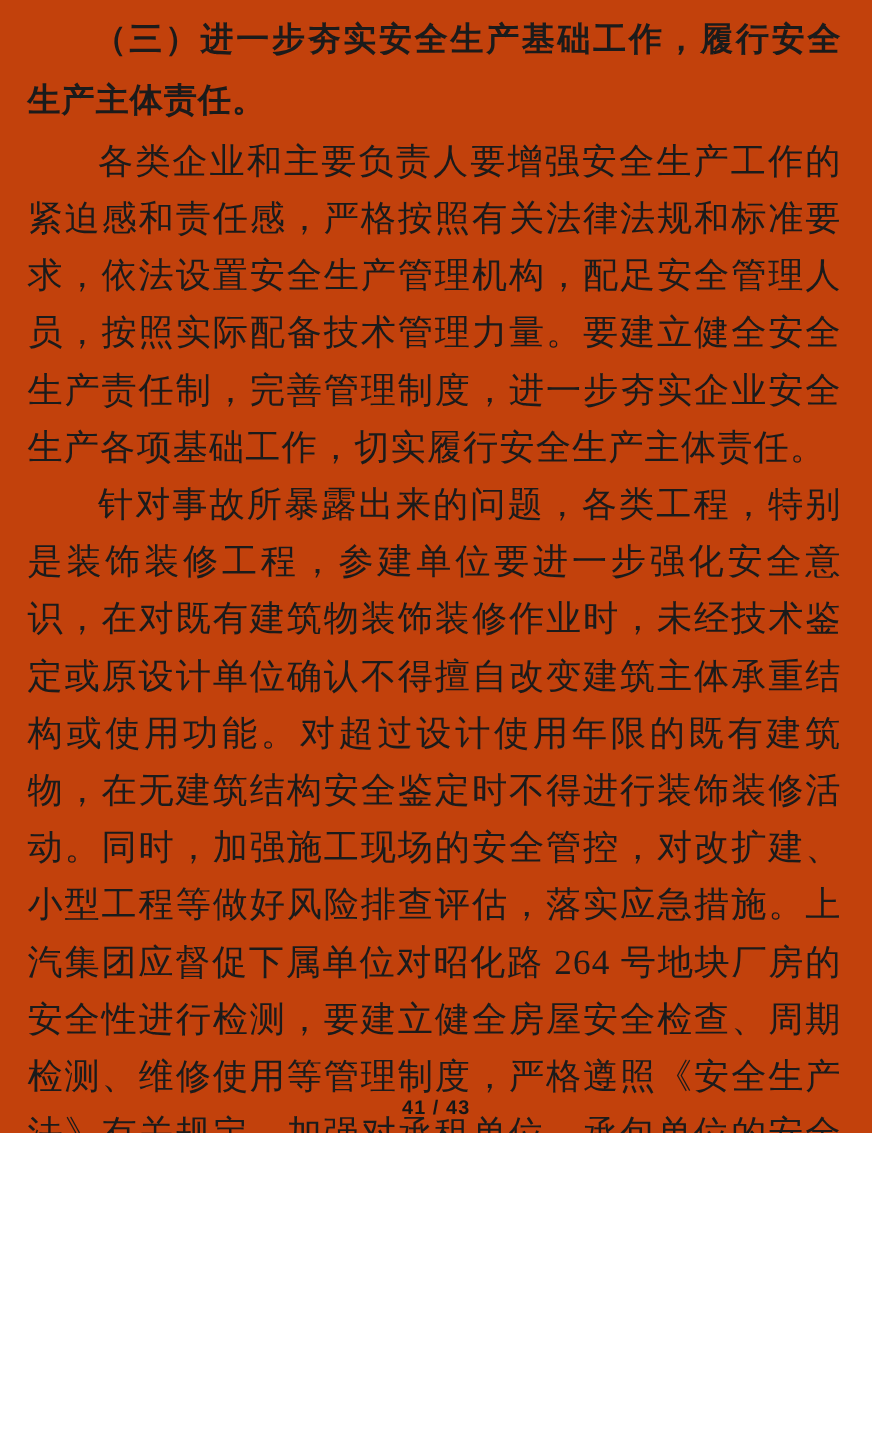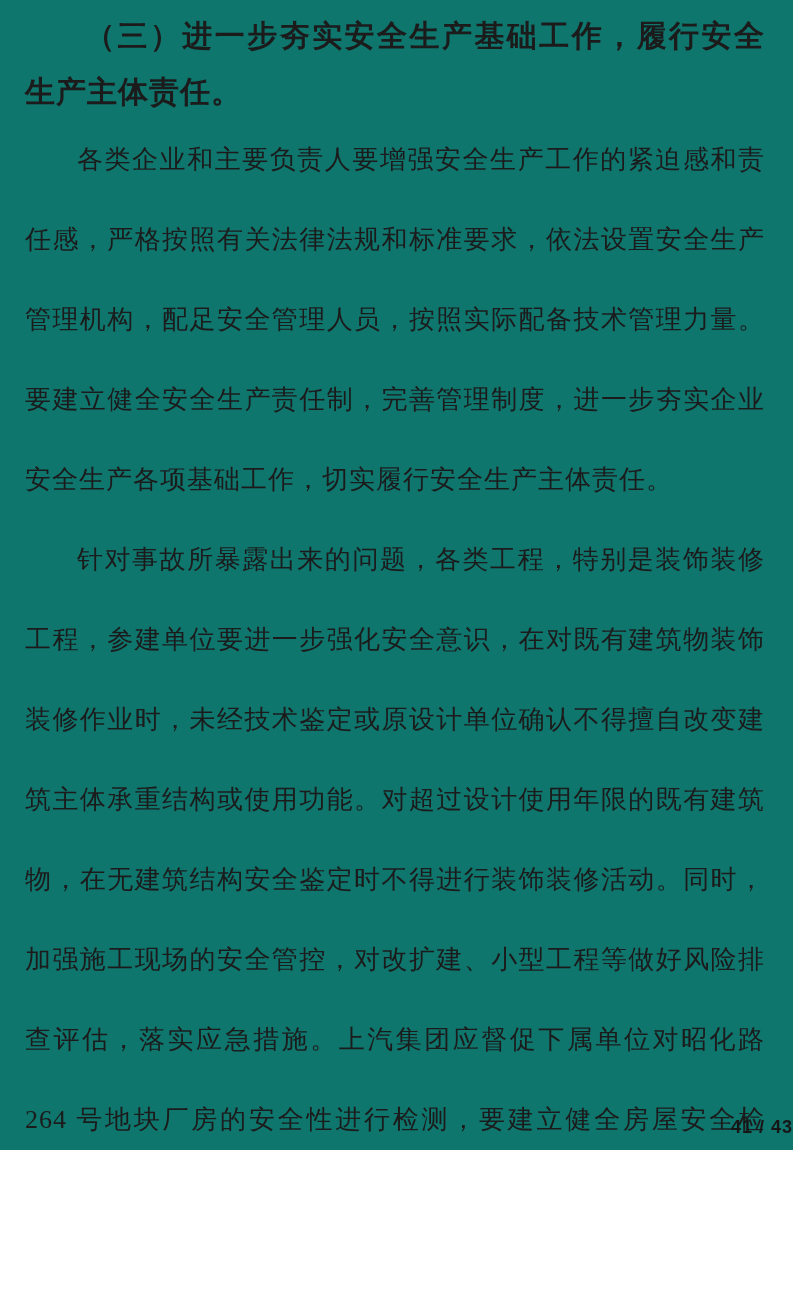--- a/index.html
+++ b/index.html
@@ -4,54 +4,54 @@
 <style>
   * { box-sizing: border-box; }
   html, body {
     margin: 0;
     padding: 0;
     background: #ffffff;
   }
   .page {
     position: relative;
     width: 793px;
-    height: 1150px;
+    height: 1030px;
     margin: 0 auto;
-    background: #0f766e;
+    background: #c2410c;
     overflow: hidden;
     font-family: "Liberation Serif", "DejaVu Serif", serif;
     color: #1b1b1b;
   }
   .doc-body {
     padding: 8px 28px 0 25px;
   }
   .doc-heading {
     margin: 0;
     font-size: 30px;
     line-height: 56px;
     font-weight: bold;
     text-align: justify;
     text-indent: 2em;
     letter-spacing: 1px;
   }
   .doc-paragraph {
     margin: 0;
-    font-size: 26px;
-    line-height: 80px;
+    font-size: 32px;
+    line-height: 52px;
     font-weight: normal;
     text-align: justify;
     text-indent: 2em;
     letter-spacing: 1px;
   }
   .page-footer {
     position: absolute;
     left: 0;
     bottom: 12px;
     width: 100%;
-    text-align: right;
+    text-align: center;
     font-family: "Liberation Sans", "DejaVu Sans", sans-serif;
     font-size: 18px;
     font-weight: bold;
     color: #161616;
     letter-spacing: 1px;
   }
 </style>
 </head>
 <body>
 

